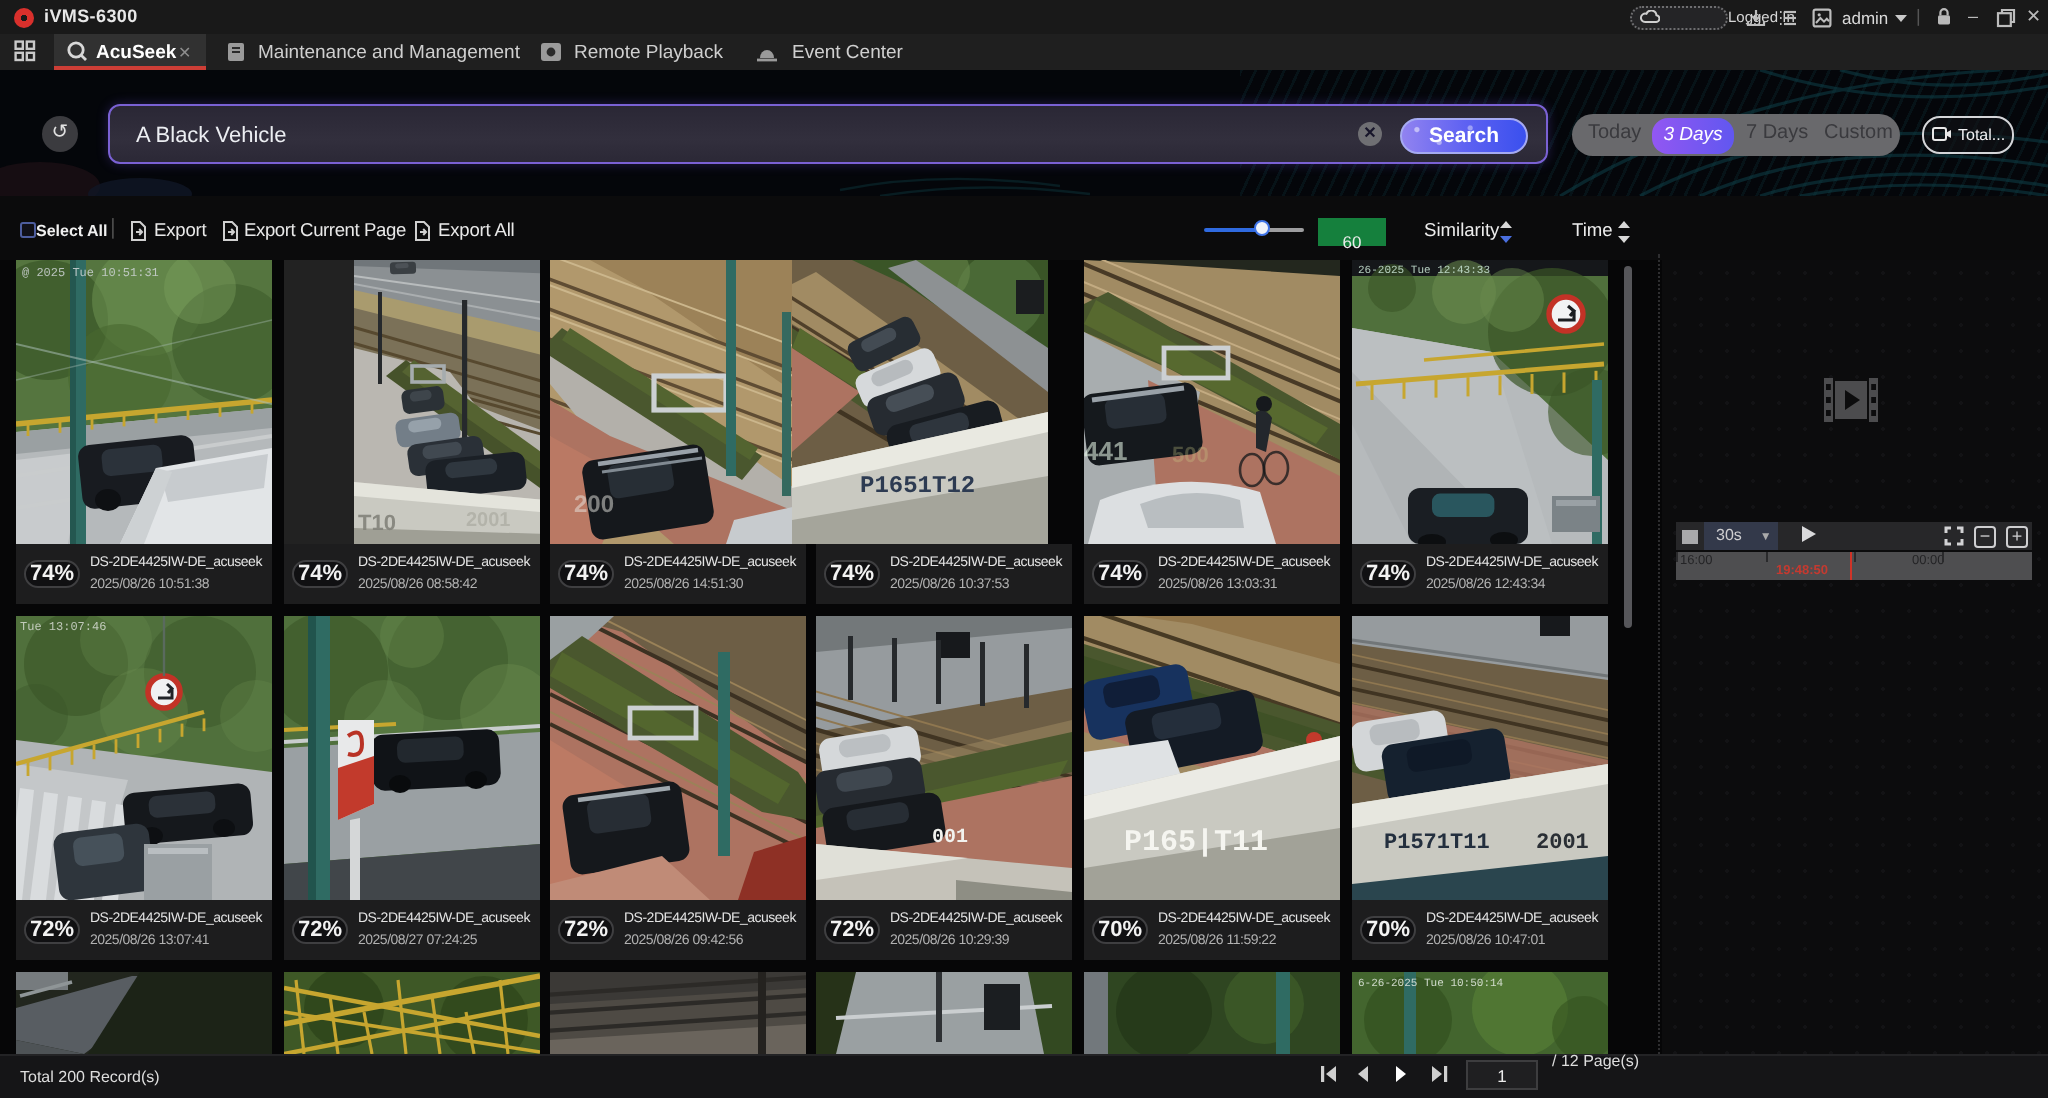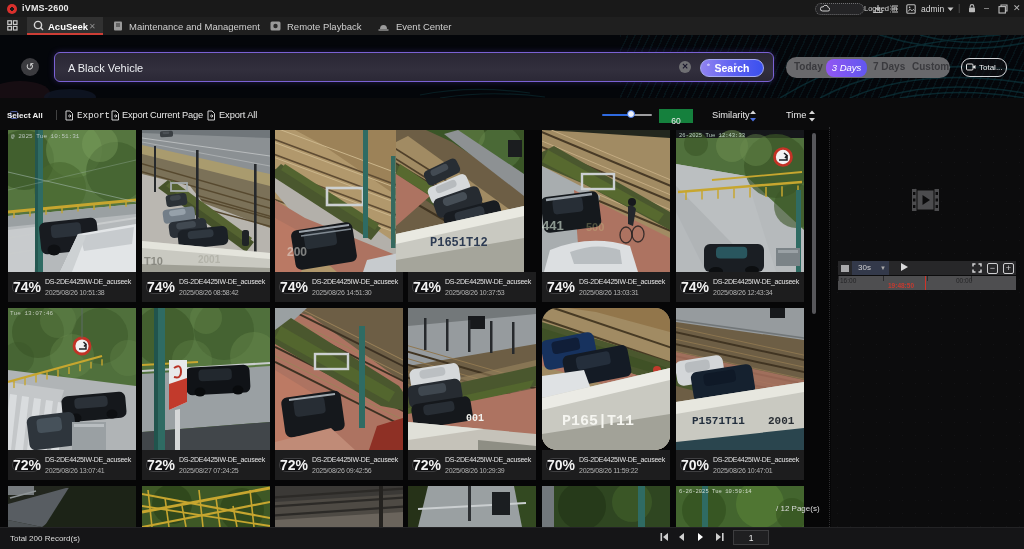--- a/index.html
+++ b/index.html
@@ -15,29 +15,29 @@
 #banner { position:absolute; left:0; top:35px; width:1024px; height:63px; background:#04060a; overflow:hidden; }
 #searchwrap { position:absolute; left:54px; top:52px; width:720px; height:30px; border:1px solid #7a61d4;
   border-radius:6px; background:linear-gradient(180deg,#2a2735,#322f3d 60%,#2b2836); box-shadow:0 0 6px rgba(110,80,220,.3); }
 #searchtxt { position:absolute; left:68px; top:61.5px; font-size:11px; color:#eceef2; }
 #backbtn { position:absolute; left:21px; top:58px; width:18px; height:18px; border-radius:50%; background:#3b3b3f; color:#e0e0e0; font-size:10px; text-align:center; line-height:17px; }
 #clearx { position:absolute; left:679px; top:61px; width:12px; height:12px; border-radius:50%; background:#6f6f73; color:#17152a; font-size:8px; line-height:12px; text-align:center; font-weight:bold; }
 #searchbtn { position:absolute; left:700px; top:59px; width:64px; height:18px; border-radius:9px;
   background-image:radial-gradient(circle at 12% 30%, rgba(255,255,255,.5) 0 1px, transparent 1.6px),radial-gradient(circle at 30% 70%, rgba(255,255,255,.45) 0 1px, transparent 1.6px),radial-gradient(circle at 55% 25%, rgba(255,255,255,.4) 0 1px, transparent 1.6px),linear-gradient(90deg,#9183f0,#5f62f2 50%,#3a50ee); color:#fff; font-size:10.5px; font-weight:bold;
   text-align:center; line-height:17px; border:1px solid #a5aaf2; }
 #rangegrp { position:absolute; left:786px; top:57px; width:164px; height:21px; border-radius:10.5px; background:#69696c; }
-.rtxt { position:absolute; top:61px; font-size:10px; color:#3a3a3e; font-weight:bold; }
+.rtxt { position:absolute; top:61px; font-size:10px; color:#3a3a3e; font-weight:normal; }
 #sel3d { position:absolute; left:826px; top:58.5px; width:41px; height:18px; border-radius:8px;
   background:linear-gradient(90deg,#9257f2,#6157f0); color:#fff; font-size:9.5px; font-style:italic; text-align:center; line-height:18px; }
 #cambtn { position:absolute; left:961px; top:58px; width:46px; height:19px; border:1px solid #d4d5d8; border-radius:9px; background:rgba(20,20,24,.55); color:#f0f0f2; font-size:8px; line-height:17px; }
 #toolbar { position:absolute; left:0; top:98px; width:1024px; height:32px; background:#0b0b0c; }
 .thumb { position:absolute; width:128px; overflow:hidden; background:#222; }
 .cap { position:absolute; width:128px; height:30px; background:#1d1d1e; }
 .pct { position:absolute; left:4px; top:8px; width:28px; height:13.5px; border:1px solid #3f3f41; border-radius:7px; background:#101012;
-  color:#f2f2f2; font-size:14px; font-weight:bold; text-align:center; line-height:12.5px; }
+  color:#f2f2f2; font-size:11px; font-weight:bold; text-align:center; line-height:12.5px; }
 .capt { position:absolute; left:37px; top:3.5px; font-size:7px; letter-spacing:-0.25px; line-height:11px; white-space:nowrap; }
 .l1 { color:#e4e4e4; } .l2 { color:#b2b2b2; }
 #rpanel { position:absolute; left:831px; top:130px; width:193px; height:397px;
   background-image:radial-gradient(circle, #131315 0.8px, transparent 1px); background-size:13px 13px; background-color:#0c0c0d; }
 #divider { position:absolute; left:829px; top:127px; width:0; height:400px; border-left:1.5px dotted #2e2e30; }
 #scrollbar { position:absolute; left:812px; top:133px; width:4px; height:181px; border-radius:2px; background:#56565a; }
 #ctrlbar { position:absolute; left:838px; top:261px; width:178px; height:14px; background:#272729; }
 #tl { position:absolute; left:838px; top:275.5px; width:178px; height:14.5px; background:#4e4e50; }
 #bottombar { position:absolute; left:0; top:527px; width:1024px; height:22px; background:#151517; border-top:1px solid #232325; }
 svg { display:block; }
@@ -62,21 +62,21 @@
         <path d="M440,63 Q490,55 545,62"></path>
       <path d="M700,96 Q760,80 830,92"></path>
     </g>
     <ellipse cx="20" cy="58" rx="30" ry="12" fill="#1c0f14" opacity=".8"></ellipse>
     <ellipse cx="70" cy="62" rx="26" ry="8" fill="#101626" opacity=".8"></ellipse>
   </svg>
 </div>
 
 <div id="titlebar"></div>
 <div id="logo"></div>
-<div id="apptitle">iVMS-2600</div>
+<div id="apptitle">iVMS-6300</div>
 <div style="position:absolute;left:815px;top:2.5px;width:49px;height:12.5px;border:1px dotted #6e6e70;border-radius:7px;background:#242426;"></div>
 <svg class="abs" style="left:820px;top:5px;" width="10" height="7" viewBox="0 0 10 7">
     <path d="M2.6,6 a2.1,2.1 0 1 1 0.6,-4.1 a2.6,2.6 0 0 1 5,0.7 a1.7,1.7 0 0 1 -0.4,3.4 Z" fill="none" stroke="#cfcfcf" stroke-width="1"></path>
   </svg>
 <span class="abs" style="left:832px;top:4px;font-size:7.5px;color:#d6d6d6;margin-left:32px;">Logged In</span>
 <svg class="abs" style="left:873px;top:3.5px;" width="10" height="10" viewBox="0 0 10 10">
     <g stroke="#bdbdbd" stroke-width="1.1" fill="none">
       <path d="M5,1 V5.6 M3,4 L5,6 L7,4"></path>
       <path d="M1,6.5 V8.5 H9 V6.5"></path>
     </g>
@@ -159,29 +159,29 @@
 <span class="rtxt" style="left:912px;">Custom</span>
 <div id="cambtn"></div>
 <svg class="abs" style="left:966px;top:63px;" width="10" height="8" viewBox="0 0 10 8">
     <rect x="0.5" y="1" width="6.5" height="6" rx="1" fill="none" stroke="#e8e8e8" stroke-width="1"></rect>
     <path d="M7,3.4 L9.5,2 L9.5,6 L7,4.6 Z" fill="#e8e8e8"></path>
   </svg>
 <span class="abs" style="left:979px;top:63px;font-size:8px;color:#f0f0f2;">Total...</span>
 
 <div id="toolbar"></div>
 <div class="abs" style="left:10px;top:111px;width:8px;height:8px;border:1.5px solid #4d5d9e;border-radius:1.5px;background:#101018;"></div>
-<span class="abs" style="left:7px;top:111px;font-size:8px;font-weight:bold;color:#f0f0f0;">Select All</span>
+<span class="abs" style="left:18px;top:111px;font-size:8px;font-weight:bold;color:#f0f0f0;">Select All</span>
 <span class="abs" style="left:55px;top:108px;color:#4a4a4a;font-size:11px;">|</span>
 <svg class="expico" style="left:64px;" viewBox="0 0 10 11">
     <g fill="none" stroke="#d0d0d0" stroke-width="1">
       <path d="M2,1 h4 l2.5,2.5 V10 h-6.5 z"></path>
       <path d="M4,6 h3 m-1.4,-1.5 L7,6 l-1.4,1.5"></path>
     </g>
   </svg>
-<span class="explbl" style="left:77px;font-family:Liberation Mono, monospace;">Export</span>
+<span class="explbl" style="left:77px;">Export</span>
 <svg class="expico" style="left:110px;" viewBox="0 0 10 11">
     <g fill="none" stroke="#d0d0d0" stroke-width="1">
       <path d="M2,1 h4 l2.5,2.5 V10 h-6.5 z"></path>
       <path d="M4,6 h3 m-1.4,-1.5 L7,6 l-1.4,1.5"></path>
     </g>
   </svg>
 <span class="explbl" style="left:122px;letter-spacing:-0.2px;">Export Current Page</span>
 <svg class="expico" style="left:206px;" viewBox="0 0 10 11">
     <g fill="none" stroke="#d0d0d0" stroke-width="1">
       <path d="M2,1 h4 l2.5,2.5 V10 h-6.5 z"></path>
@@ -239,21 +239,21 @@
       <path d="M70,104 L128,94 L128,142 L52,142 Z" fill="#e2e5e7"></path>
       <path d="M72,106 L126,97 L124,114 L76,121 Z" fill="#c7cbce"></path>
       <path d="M52,142 L70,104 L78,106 L64,142 Z" fill="#cdd1d3"></path>
       <text x="3" y="8" font-family="Liberation Mono, monospace" font-size="6" fill="#cfd4d6" opacity="0.85">@ 2025  Tue 10:51:31</text>
     </svg>
   </div>
 <div class="cap" style="left:8px;top:272px;">
     <span class="pct">74%</span>
     <span class="capt"><span class="l1">DS-2DE4425IW-DE_acuseek</span><br><span class="l2">2025/08/26 10:51:38</span></span>
   </div>
-<div class="thumb" style="left:142px;top:130px;height:142px;">
+<div class="thumb" style="left:142px;top:130px;height:142px;padding-left:35px;">
     <svg width="128" height="142" viewBox="0 0 128 142" preserveAspectRatio="none">
       <rect width="128" height="142" fill="#b7b4ae"></rect>
       <polygon points="0,0 128,6 128,48 0,16" fill="#8b9093"></polygon>
       <polygon points="0,0 128,0 128,8 0,3" fill="#70767a"></polygon>
       <line x1="0" y1="8" x2="128" y2="26" stroke="#c4c7c8" stroke-width="1" opacity=".8"></line>
       <line x1="0" y1="12" x2="128" y2="36" stroke="#c4c7c8" stroke-width="1" opacity=".55"></line>
       <g transform="rotate(-2 24.5 4.0)">
         <rect x="18" y="1" width="13" height="6" rx="1.6800000000000002" fill="#3a3f43"></rect>
         <rect x="20.6" y="1.6" width="6.76" height="2.52" rx="1.2000000000000002" fill="#4c5156"></rect>
       </g>
@@ -607,21 +607,21 @@
       <text x="58" y="113" font-family="Liberation Mono, monospace" font-size="10" font-weight="bold" fill="#f2f2ee">001</text>
       <polygon points="0,114 128,126 128,142 0,142" fill="#c6c6be" opacity=".95"></polygon>
       <polygon points="0,114 76,121 0,132" fill="#e0e0d8"></polygon>
       <polygon points="70,132 128,138 128,142 70,142" fill="#8e8e84"></polygon>
     </svg>
   </div>
 <div class="cap" style="left:408px;top:450px;">
     <span class="pct">72%</span>
     <span class="capt"><span class="l1">DS-2DE4425IW-DE_acuseek</span><br><span class="l2">2025/08/26 10:29:39</span></span>
   </div>
-<div class="thumb" style="left:542px;top:308px;height:142px;border-radius:15px;">
+<div class="thumb" style="left:542px;top:308px;height:142px;">
     <svg width="128" height="142" viewBox="0 0 128 142" preserveAspectRatio="none">
       <rect width="128" height="142" fill="#a18b63"></rect>
       <polygon points="26,0 128,0 128,24 54,4" fill="#92764b"></polygon>
       <line x1="-24" y1="-12" x2="148" y2="46" stroke="#473a24" stroke-width="2.1"></line>
       <line x1="-24" y1="3" x2="148" y2="61" stroke="#473a24" stroke-width="2.1"></line>
       <line x1="-24" y1="18" x2="148" y2="76" stroke="#473a24" stroke-width="2.1"></line>
       <line x1="-24" y1="33" x2="148" y2="91" stroke="#473a24" stroke-width="2.1"></line>
       <polygon points="0,14 128,54 128,78 0,36" fill="#4a572e"></polygon>
       <polygon points="0,20 126,60 122,68 0,32" fill="#3f5126"></polygon>
       <polygon points="0,36 128,78 128,96 0,58" fill="#ad7361"></polygon>
@@ -802,12 +802,12 @@
   <g fill="#cfcfcf">
     <path d="M9,1 L4,5 L9,9 Z"></path>
       <rect x="1.5" y="1" width="1.6" height="8"></rect>
     <path d="M25,1 L20,5 L25,9 Z"></path>
     <path d="M39,1 L44,5 L39,9 Z" fill="#ffffff"></path>
     <path d="M57,1 L62,5 L57,9 Z"></path>
       <rect x="63" y="1" width="1.6" height="8"></rect>
   </g>
 </svg>
 <div class="abs" style="left:733px;top:530px;width:36px;height:15px;background:#1f1f21;border:1px solid #3d3d3f;color:#ececec;font-size:8.5px;text-align:center;line-height:14px;">1</div>
-<span class="abs" style="left:776px;top:504px;font-size:8px;color:#dedede;">/ 12 Page(s)</span>
+<span class="abs" style="left:776px;top:526px;font-size:8px;color:#dedede;">/ 12 Page(s)</span>
 </body></html>

